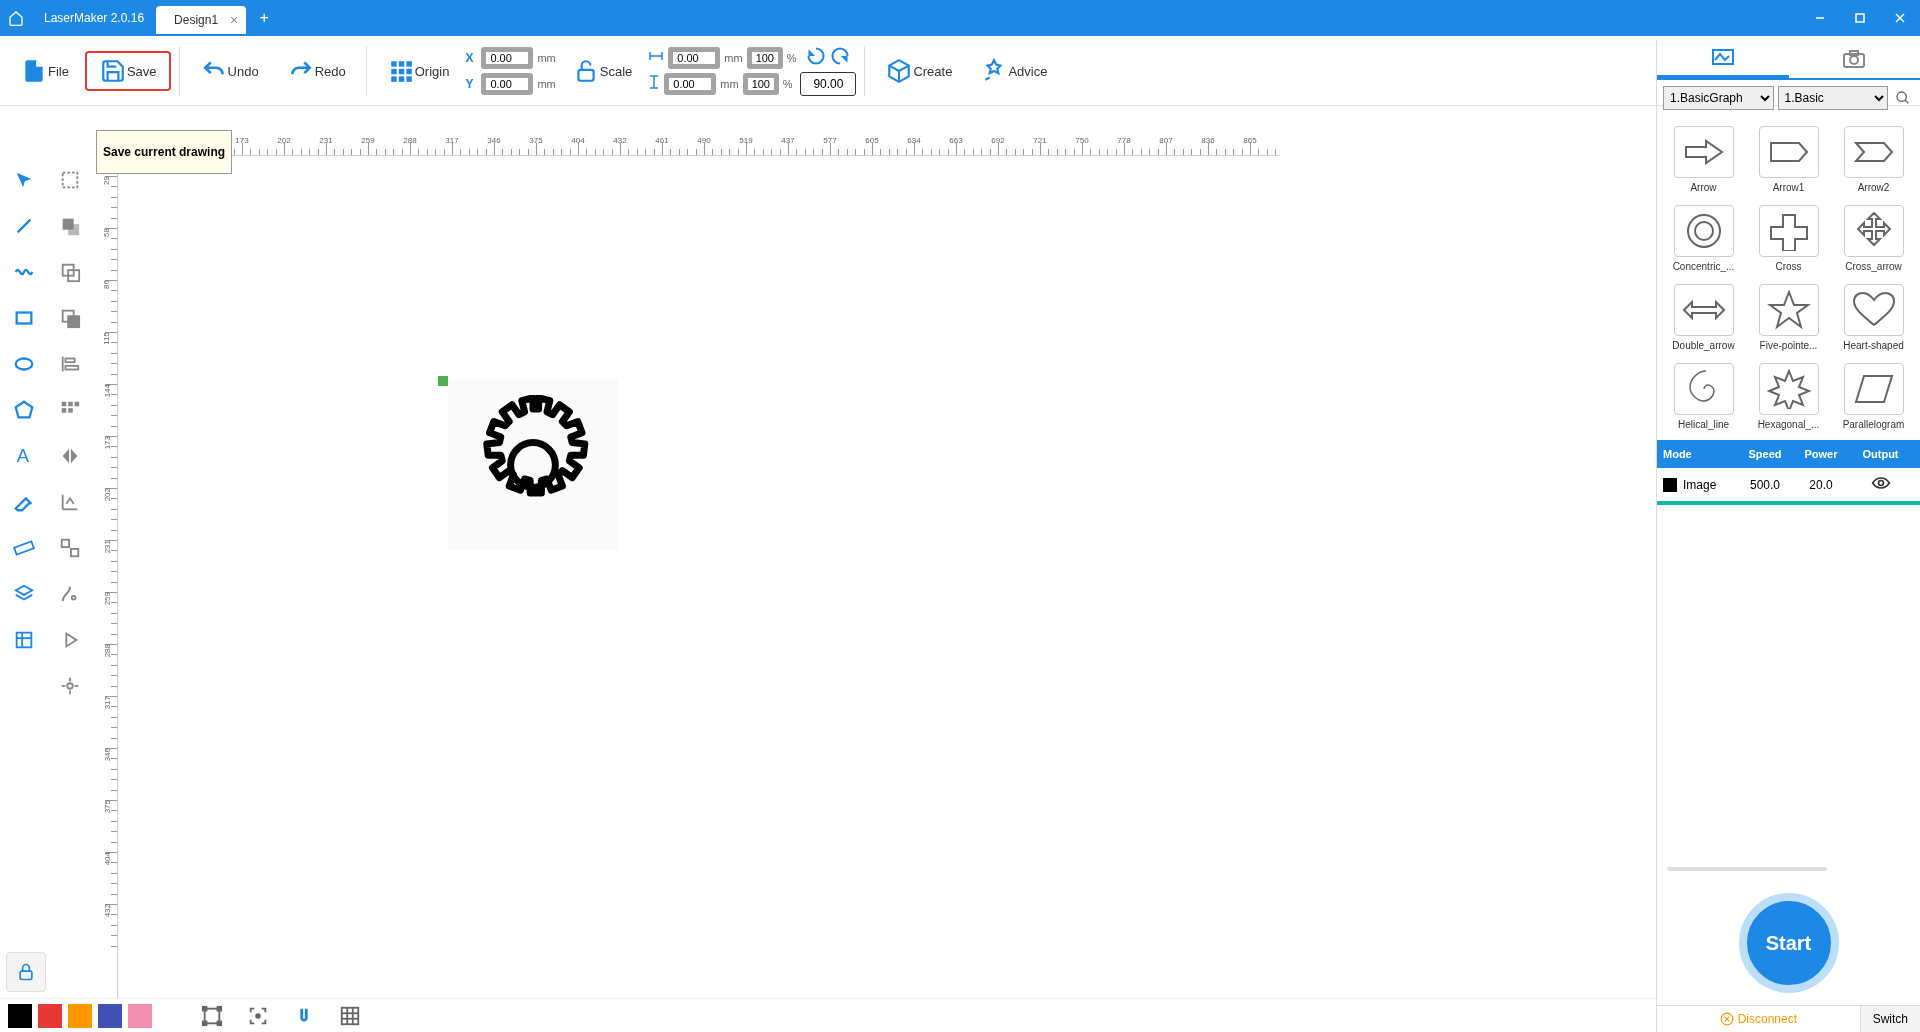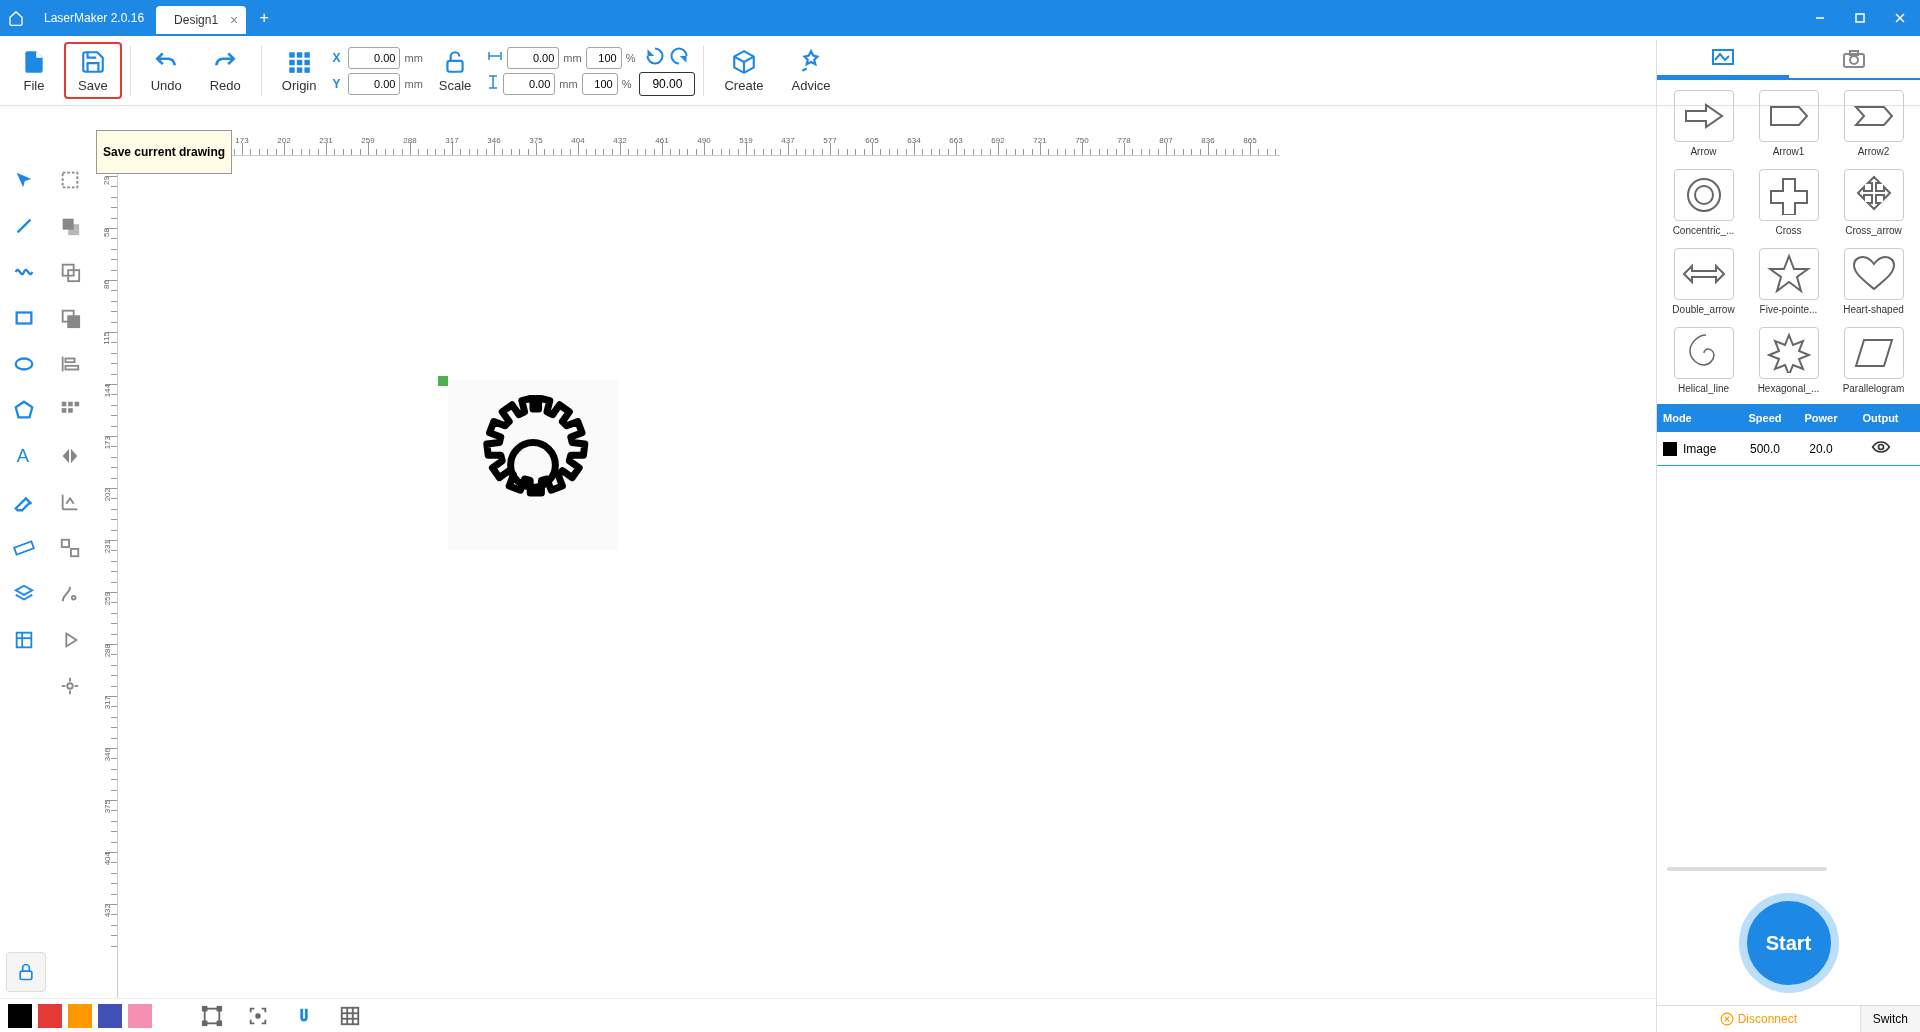--- a/index.html
+++ b/index.html
@@ -11,29 +11,29 @@
 .app-title { padding: 0 12px; }
 .tab { background: #fff; color: #333; height: 28px; display: flex; align-items: center; padding: 0 28px 0 18px; margin-top: 4px; border-radius: 4px 4px 0 0; position: relative; font-size: 12px; }
 .tab-close { position: absolute; right: 8px; top: 6px; color: #888; font-size: 14px; cursor: pointer; }
 .new-tab { width: 24px; height: 24px; margin-left: 6px; display: flex; align-items: center; justify-content: center; color: #fff; font-size: 16px; }
 .win-controls { margin-left: auto; display: flex; }
 .win-btn { width: 40px; height: 32px; display: flex; align-items: center; justify-content: center; color: #fff; }
 .win-btn svg { width: 12px; height: 12px; }
 
 
 .toolbar { height: 70px; display: flex; align-items: center; padding: 0 8px; gap: 4px; border-bottom: 1px solid #e0e0e0; }
-.tool-btn { display: flex; flex-direction: column; align-items: center; justify-content: center; padding: 4px 12px; cursor: pointer; border-radius: 4px; }
+.tool-btn { display: flex; flex-direction: row; align-items: center; justify-content: center; padding: 4px 12px; cursor: pointer; border-radius: 4px; }
 .tool-btn.highlighted { border: 2px solid #e53935; }
 .tool-icon { width: 28px; height: 28px; display: flex; align-items: center; justify-content: center; }
 .tool-label { font-size: 13px; color: #333; margin-top: 2px; }
 .tool-sep { width: 1px; height: 50px; background: #ddd; margin: 0 4px; }
 .coord-group { display: flex; flex-direction: column; gap: 4px; }
 .coord-row { display: flex; align-items: center; gap: 4px; font-size: 12px; }
 .coord-label { color: #1e88e5; font-weight: bold; width: 12px; }
-.coord-input { width: 52px; height: 22px; border: 1px solid #a3a3a3; border-radius: 3px; padding: 0 4px; font-size: 11px; text-align: right; }
+.coord-input { width: 52px; height: 22px; border: 5px solid #a3a3a3; border-radius: 3px; padding: 0 4px; font-size: 11px; text-align: left; }
 .unit { font-size: 11px; color: #666; }
 .rotate-group { display: flex; align-items: center; gap: 4px; }
 .rotate-input { width: 56px; height: 24px; border: 1px solid #333; border-radius: 3px; padding: 0 4px; font-size: 12px; text-align: center; }
 
 
 .tooltip { position: absolute; left: 96px; top: 130px; background: #fffde7; border: 1px solid #999; padding: 14px 6px; font-size: 12px; z-index: 100; font-weight: bold; }
 
 
 .h-ruler { position: absolute; left: 96px; top: 134px; right: 640px; height: 22px; background: #fff; border-bottom: 1px solid #ccc; overflow: hidden; font-size: 9px; color: #666; }
 .h-ruler-tick { position: absolute; bottom: 0; width: 1px; height: 6px; background: #999; }
@@ -68,21 +68,21 @@
 .shape-item { display: flex; flex-direction: column; align-items: center; gap: 4px; padding: 4px; cursor: pointer; }
 .shape-icon { width: 60px; height: 52px; border: 1px solid #ccc; border-radius: 4px; display: flex; align-items: center; justify-content: center; }
 .shape-label { font-size: 10px; color: #333; text-align: center; white-space: nowrap; overflow: hidden; text-overflow: ellipsis; max-width: 78px; }
 
 .layer-panel { flex: 1; display: flex; flex-direction: column; }
 .layer-header { display: flex; background: #1e88e5; color: #fff; font-size: 11px; padding: 8px 6px; font-weight: bold; }
 .layer-col-mode { flex: 0 0 72px; }
 .layer-col-speed { flex: 0 0 60px; text-align: center; }
 .layer-col-power { flex: 0 0 52px; text-align: center; }
 .layer-col-out { flex: 1; text-align: center; }
-.layer-row { display: flex; padding: 8px 6px; font-size: 12px; align-items: center; border-bottom: 1px solid #14b8a6; }
+.layer-row { display: flex; padding: 8px 6px; font-size: 12px; align-items: center; border-bottom: 4px solid #14b8a6; }
 .layer-swatch { width: 14px; height: 14px; background: #000; margin-right: 6px; }
 
 .slider-area { padding: 10px; }
 .slider-track { height: 4px; background: #ddd; border-radius: 2px; width: 160px; }
 
 .start-btn { width: 100px; height: 100px; border-radius: 50%; background: #1e88e5; border: 8px solid #bbdefb; color: #fff; font-size: 20px; font-weight: bold; display: flex; align-items: center; justify-content: center; margin: 12px auto; cursor: pointer; }
 
 .conn-bar { display: flex; border-top: 1px solid #ddd; }
 .conn-status { flex: 1; padding: 6px; text-align: center; font-size: 12px; color: #ff9800; display: flex; align-items: center; justify-content: center; gap: 4px; }
 .switch-btn { padding: 6px 12px; font-size: 12px; border-left: 1px solid #ddd; background: #f5f5f5; cursor: pointer; }
@@ -716,20 +716,30 @@
         </svg>
       </div>
     <div class="rp-tab">
         <svg width="24" height="20" viewBox="0 0 24 20" fill="none" stroke="#888" stroke-width="2">
           <rect x="2" y="5" width="20" height="13" rx="2"></rect>
           <circle cx="12" cy="11" r="4"></circle>
           <rect x="8" y="2" width="8" height="4"></rect>
         </svg>
       </div>
   </div>
+  <div class="rp-filters">
+    <select class="rp-select"><option>1.BasicGraph</option></select>
+    <select class="rp-select"><option>1.Basic</option></select>
+    <div class="rp-search">
+        <svg width="16" height="16" viewBox="0 0 24 24" fill="none" stroke="#666" stroke-width="2">
+          <circle cx="10" cy="10" r="7"></circle>
+          <line x1="20" y1="20" x2="15" y2="15"></line>
+        </svg>
+      </div>
+  </div>
   <div class="shape-grid" id="shape-grid">
       <div class="shape-item">
         <div class="shape-icon">
           <svg width="44" height="30" viewBox="0 0 44 30" fill="none" stroke="#666" stroke-width="2">
             <path d="M4 10h20V4l16 11-16 11v-6H4z"></path>
           </svg>
         </div>
         <div class="shape-label">Arrow</div>
       </div>
       <div class="shape-item">

